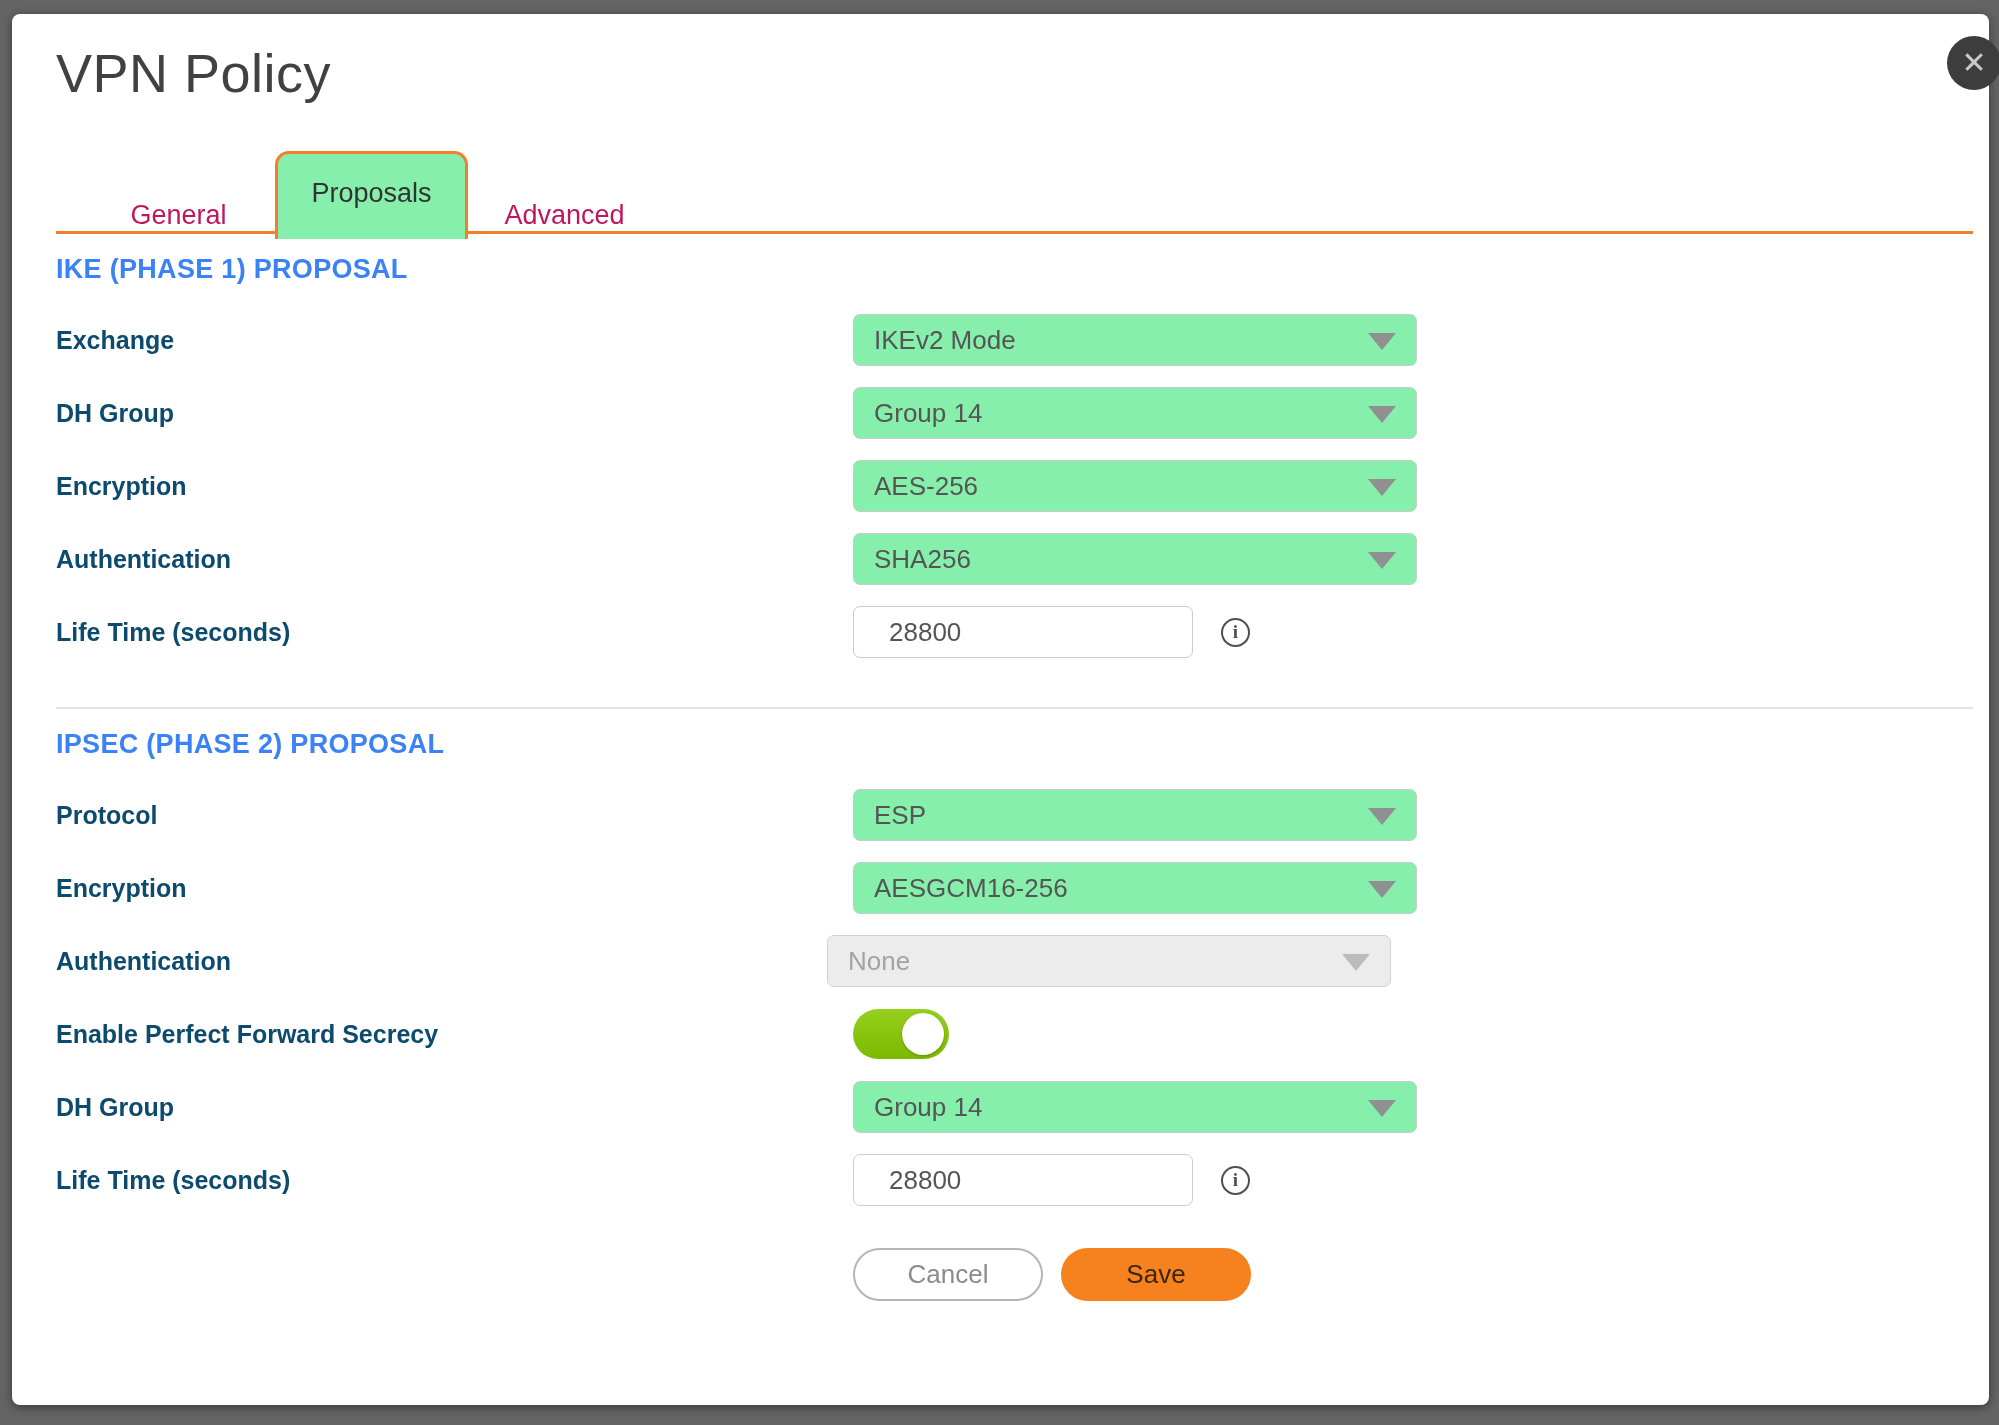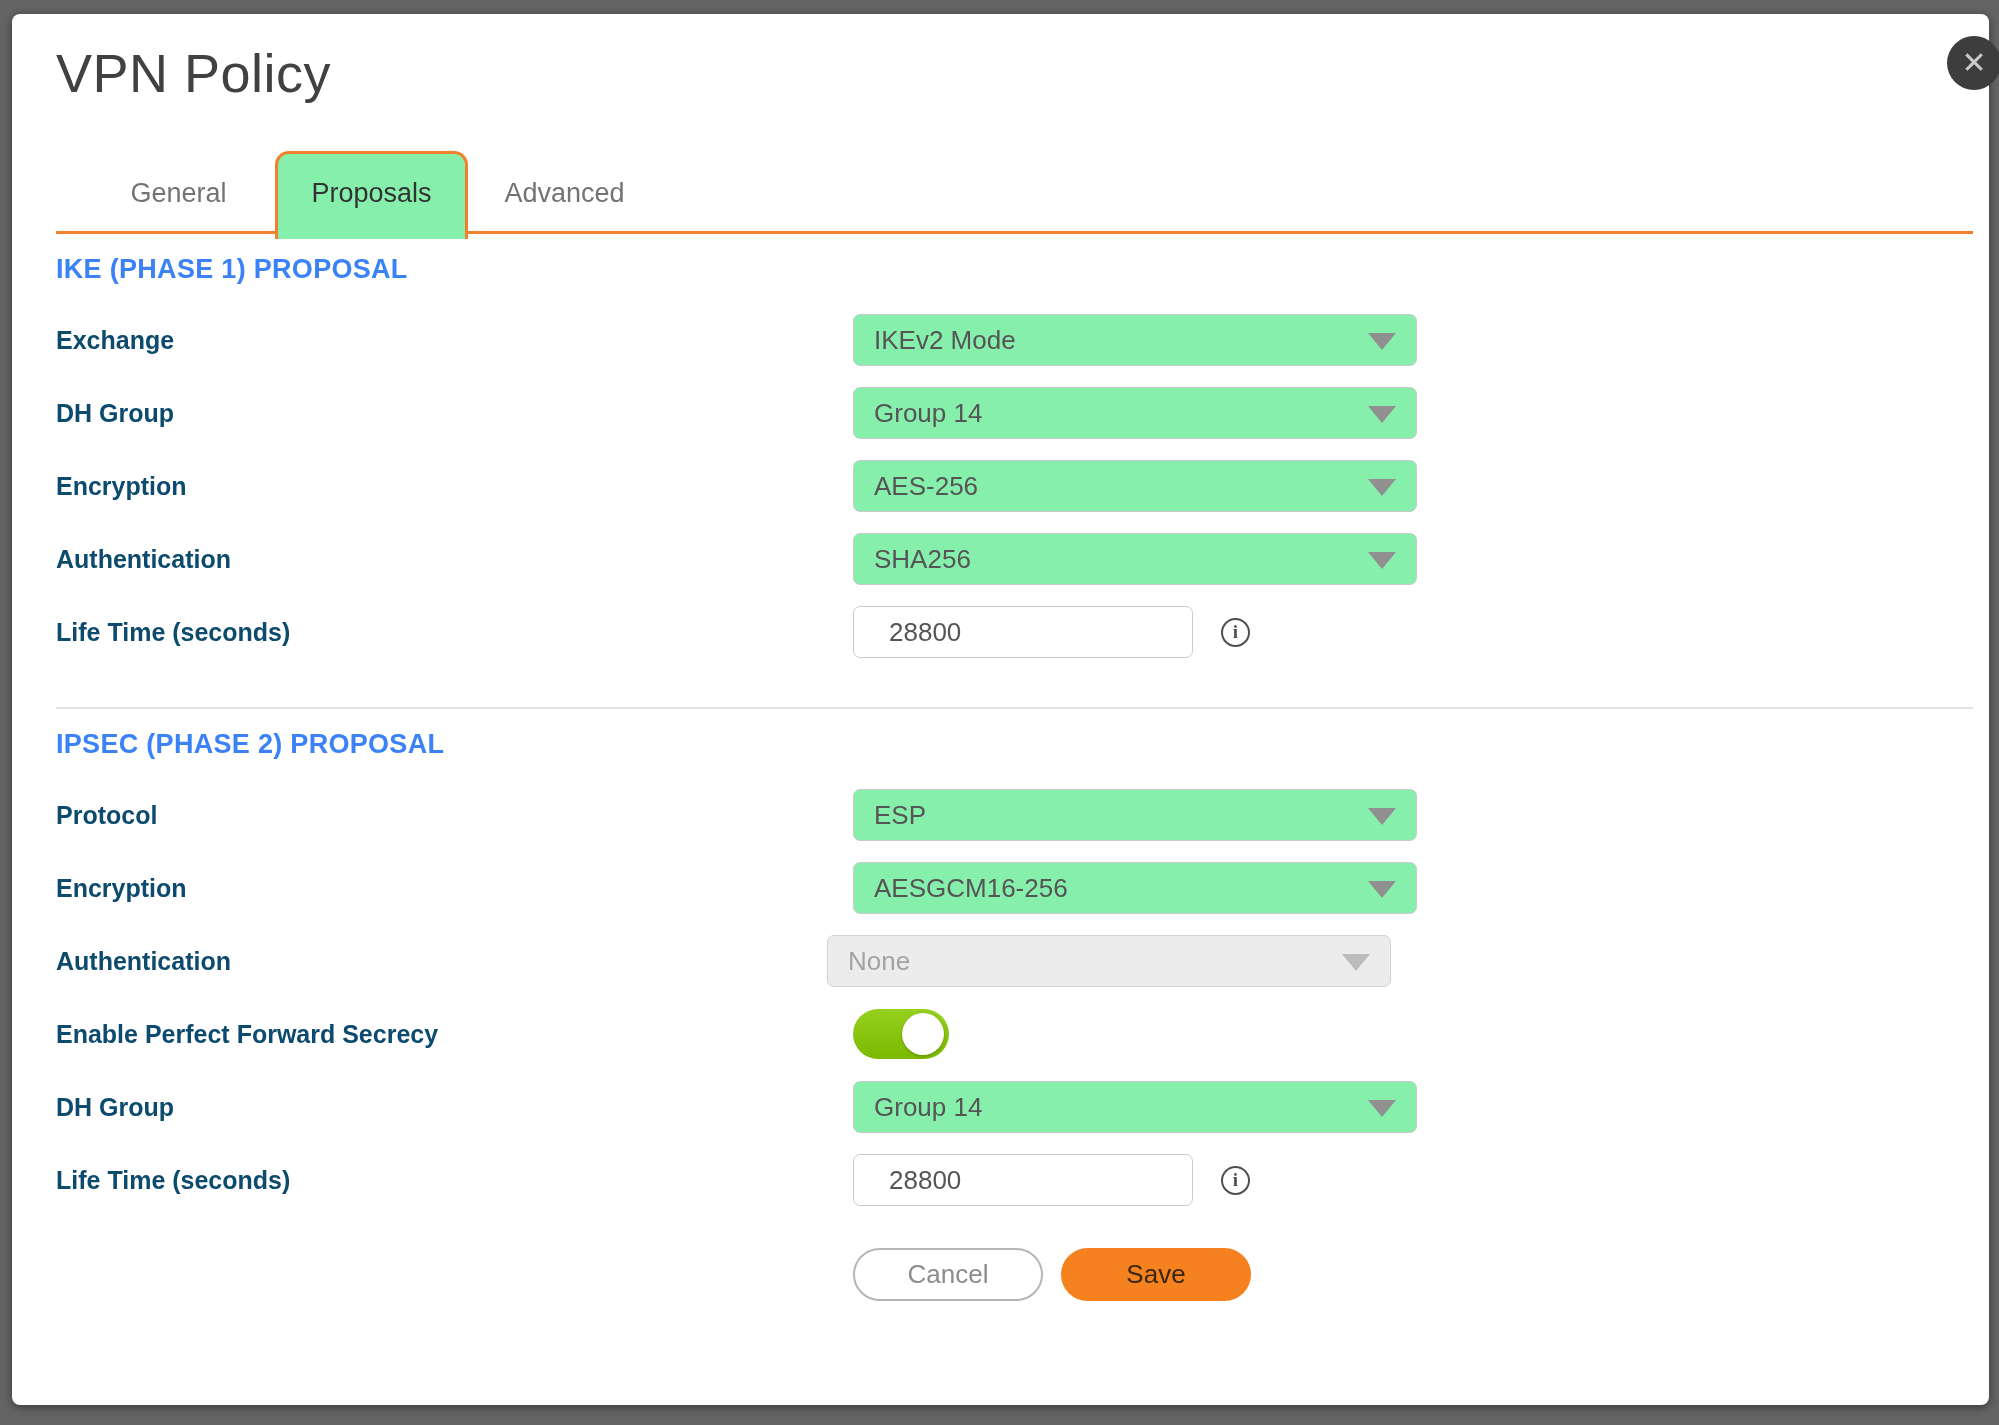--- a/index.html
+++ b/index.html
@@ -43,22 +43,21 @@
     align-items: flex-end;
     border-bottom: 3px solid #F0802B;
     height: 82px;
     padding-left: 26px;
     position: relative;
   }
   .tab {
     width: 193px;
     text-align: center;
     font-size: 27px;
-    color: #737373;
-    padding-bottom: 22px;
+    color: #be185d;
     cursor: pointer;
   }
   .tab.active {
     background: #86efac;
     border: 3px solid #F0802B;
     border-bottom: none;
     border-radius: 14px 14px 0 0;
     color: #333333;
     height: 88px;
     margin-bottom: -8px;

